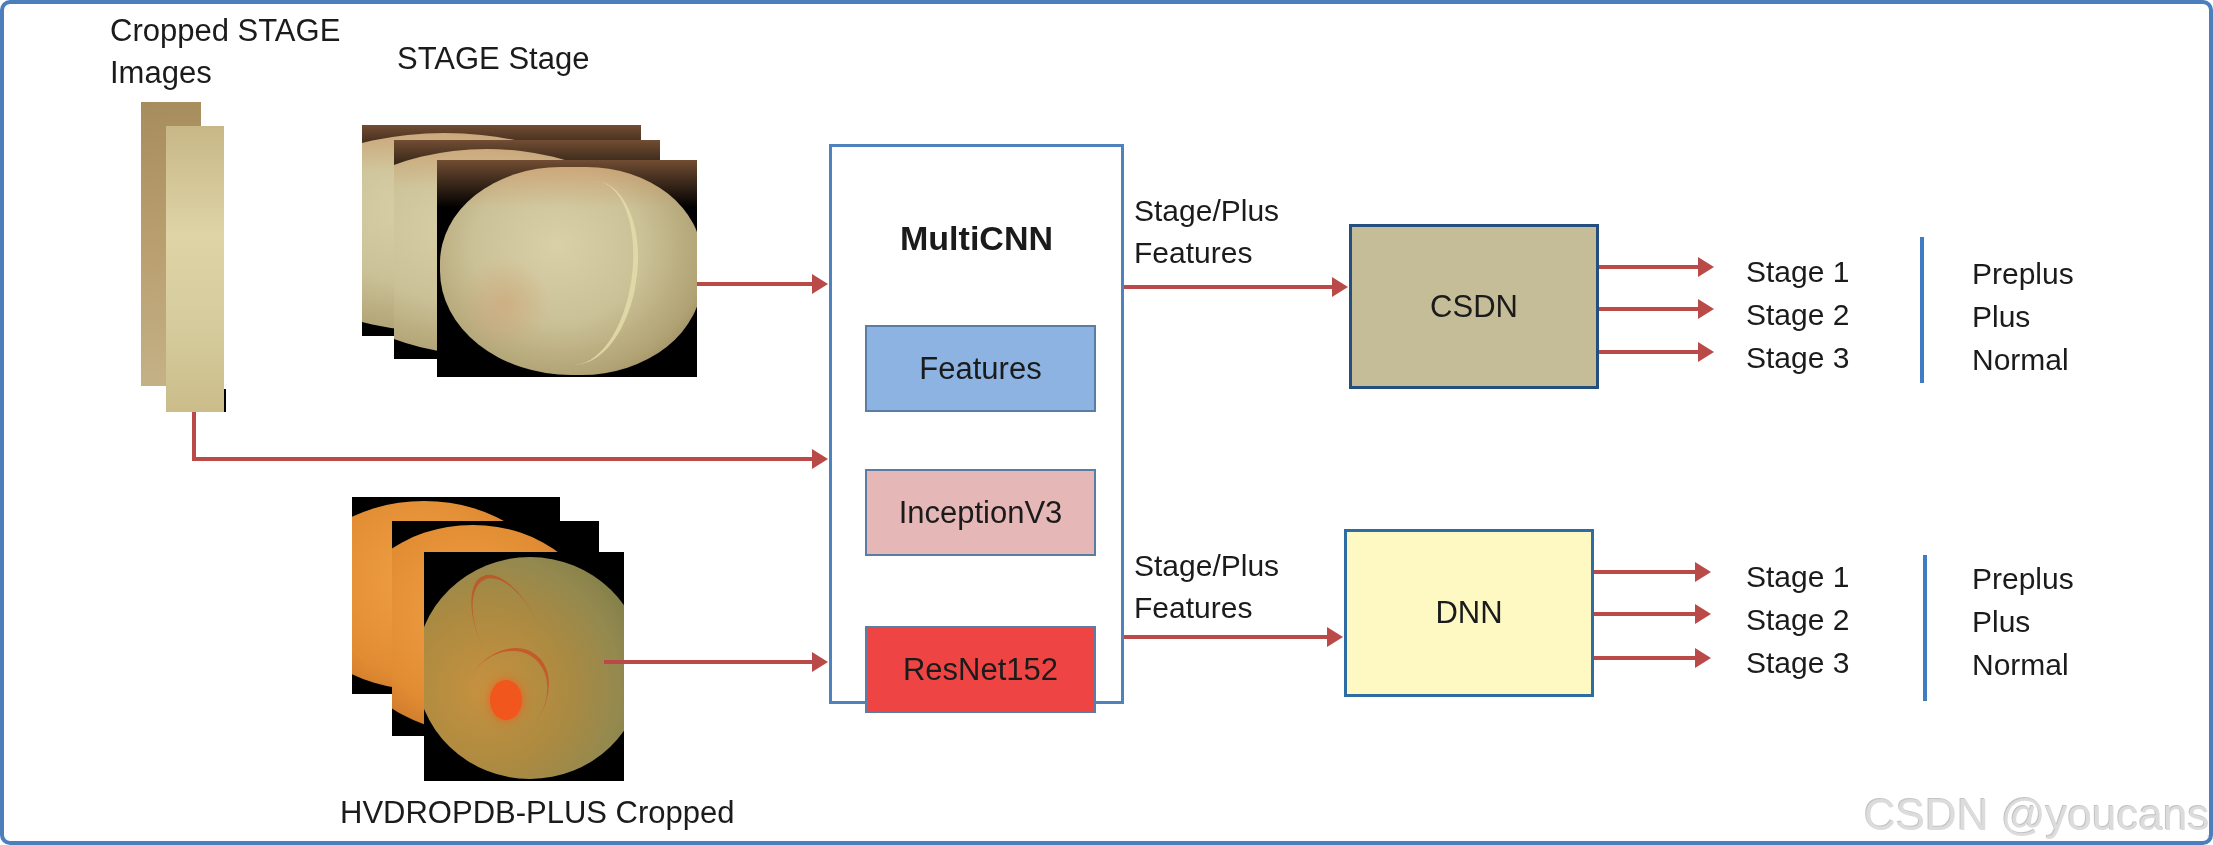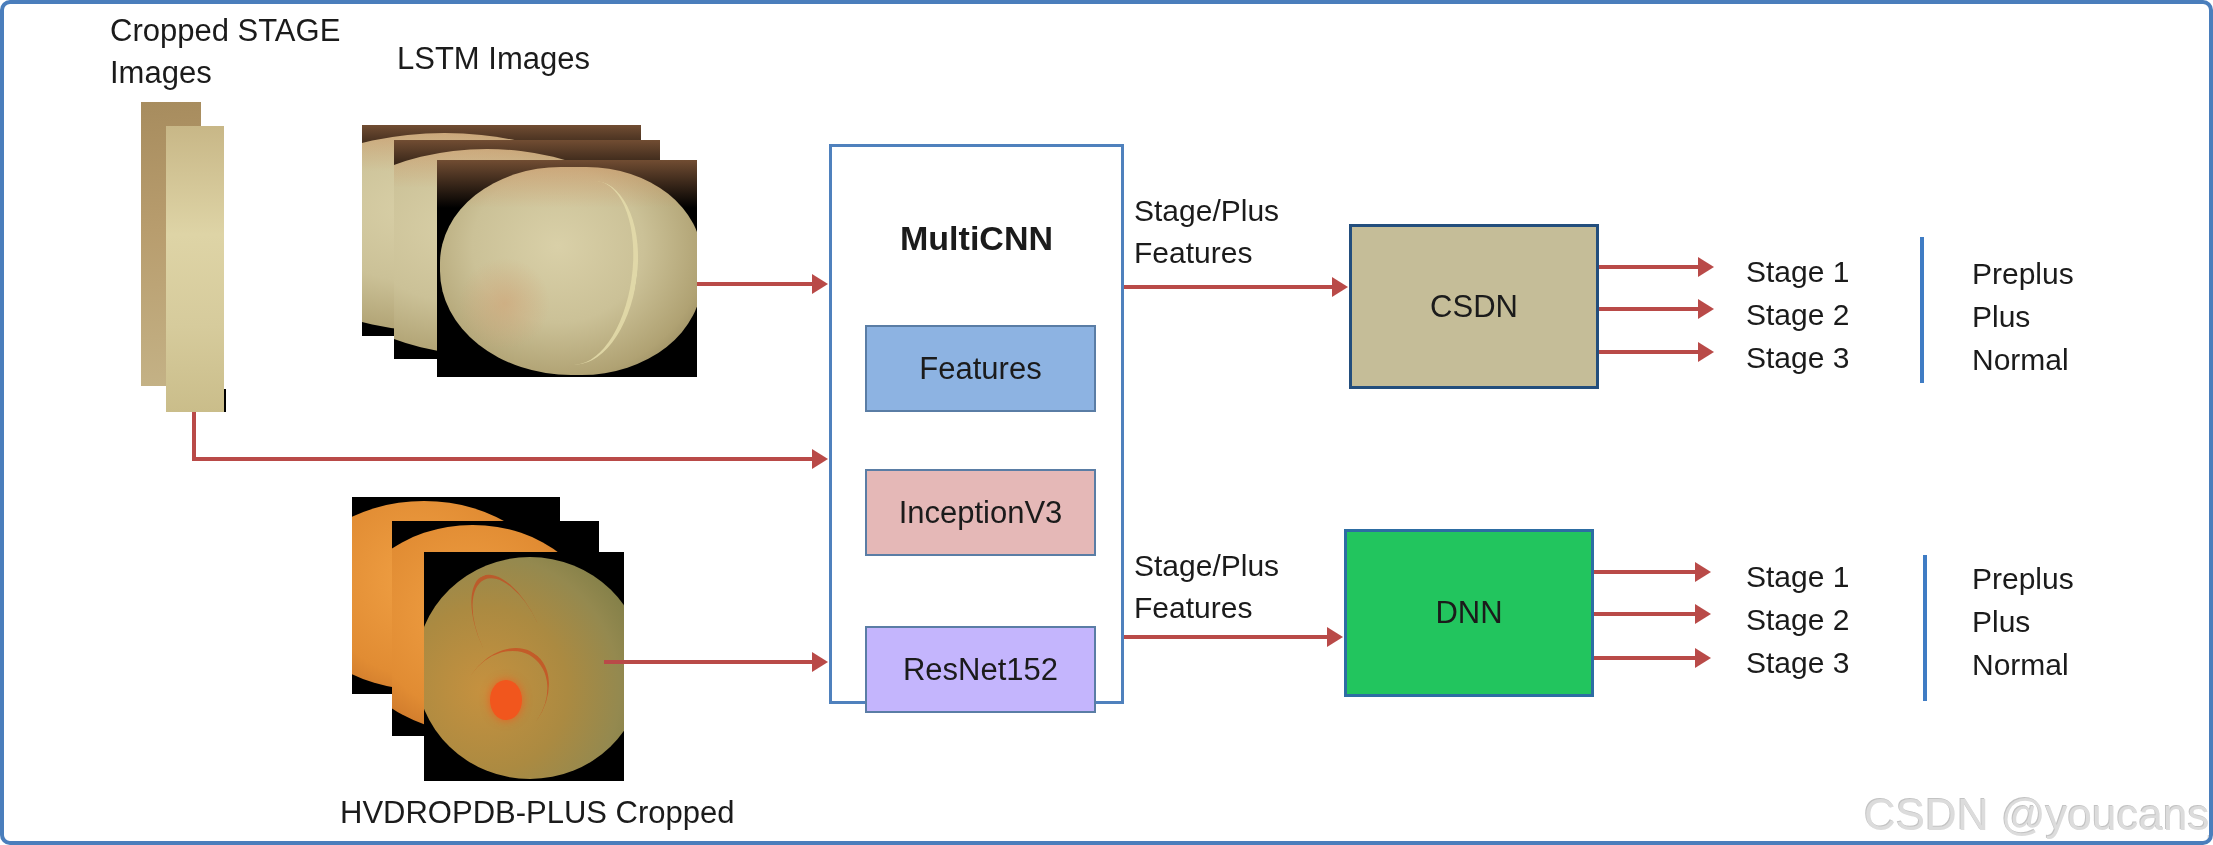--- a/index.html
+++ b/index.html
@@ -29,46 +29,46 @@
   .vline{position:absolute;width:4px;background:#b94a48;}
   
   #multicnn{position:absolute;left:825px;top:140px;width:295px;height:560px;
     background:#fff;border:3px solid #4f81bd;box-sizing:border-box;}
   #multicnn .title{position:absolute;left:0;top:72px;width:100%;text-align:center;
     font-weight:bold;font-size:34px;}
   .model-box{position:absolute;left:33px;width:231px;height:87px;border:2px solid #5a7da5;
     box-sizing:border-box;display:flex;align-items:center;justify-content:center;font-size:31px;}
   .m0{top:178px;background:#8db3e2;}
   .m1{top:322px;background:#e5b8b7;}
-  .m2{top:479px;background:#c4b5fd;}
+  .m2{top:479px;background:#ef4444;}
   .clf{position:absolute;box-sizing:border-box;display:flex;align-items:center;justify-content:center;
     font-size:31px;border:3px solid #234e7d;}
   #lstm{left:1345px;top:220px;width:250px;height:165px;background:#c5bd98;}
-  #dnn{left:1340px;top:525px;width:250px;height:168px;background:#22c55e;border-color:#2d6da3;}
+  #dnn{left:1340px;top:525px;width:250px;height:168px;background:#fef9c3;border-color:#2d6da3;}
   .featlbl{position:absolute;font-size:30px;line-height:42px;white-space:nowrap;}
   .outcol{position:absolute;font-size:30px;line-height:43px;white-space:nowrap;}
   .vsep{position:absolute;width:4px;background:#3f7cc4;}
   #watermark{position:absolute;left:1860px;top:786px;width:350px;font-size:44px;
     color:#dcdcdc;text-shadow:-1px -1px 0 #c3c3c3;white-space:nowrap;}
 </style>
 </head>
 <body>
 
 <div id="canvas">
 
   <div class="abs lbl" style="left:106px;top:6px;">
     <div>Cropped STAGE</div>
     <div>Images</div>
   </div>
 
   <div class="strip" style="left:137px;top:98px;width:60px;height:284px;background:linear-gradient(175deg,#a78c5e 0%,#b89d6e 45%,#c4b286 100%);"></div>
   <div class="abs" style="left:196px;top:385px;width:26px;height:23px;background:#000;"></div>
   <div class="strip" style="left:162px;top:122px;width:58px;height:286px;background:linear-gradient(180deg,#c8b787 0%,#ded4a6 38%,#d6cb9c 70%,#cabd8a 100%);"></div>
 
-  <div class="abs lbl" style="left:393px;top:34px;">LSTM Images</div>
+  <div class="abs lbl" style="left:393px;top:34px;">STAGE Stage</div>
 
   <div class="photo" style="left:358px;top:121px;width:279px;height:211px;">
     <div class="eye eye-stage" style="left:-38%;top:4%;width:135%;height:94%;"></div>
     <div class="eye-stage-tint"></div>
   </div>
   <div class="photo" style="left:390px;top:136px;width:266px;height:219px;">
     <div class="eye eye-stage" style="left:-30%;top:4%;width:130%;height:94%;"></div>
     <div class="eye-stage-tint"></div>
   </div>
   <div class="photo" style="left:433px;top:156px;width:260px;height:217px;">

